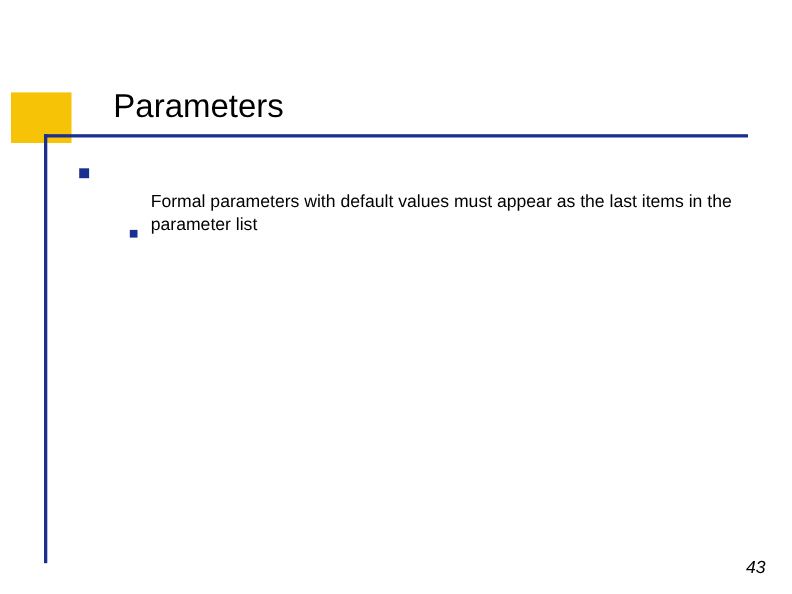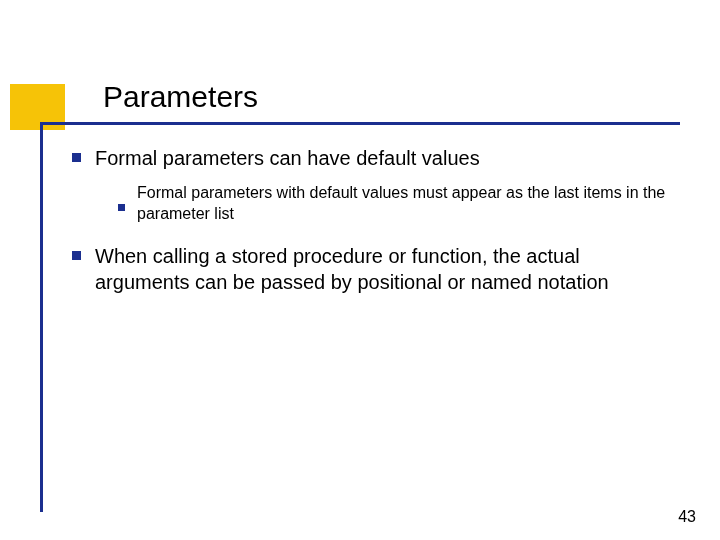--- a/index.html
+++ b/index.html
@@ -69,21 +69,21 @@
     flex: 0 0 auto;
     margin-top: 8px;
     margin-right: 14px;
   }
   .lvl1 .text {
     font-size: 20px;
     line-height: 1.3;
   }
   .lvl2 {
     display: flex;
-    align-items: center;
+    align-items: flex-end;
     margin-left: 46px;
     margin-top: 12px;
     margin-bottom: 18px;
   }
   .lvl2 .bullet {
     width: 7px;
     height: 7px;
     background: #1b2f8f;
     flex: 0 0 auto;
     margin-top: 7px;
@@ -92,43 +92,39 @@
   .lvl2 .text {
     font-size: 16px;
     line-height: 1.3;
   }
   .page-number {
     position: absolute;
     right: 24px;
     bottom: 14px;
     font-size: 16px;
     color: #000;
+    font-style: italic;
   }
 </style>
 </head>
 <body>
 
 <div class="deco-yellow"></div>
 <div class="deco-blue-h"></div>
 <div class="deco-blue-v"></div>
 
 <div class="title">Parameters</div>
 
 <div class="content">
 
   <div class="lvl1">
     <div class="bullet"></div>
-    <div class="text">Formal parameters can have default values</div>
   </div>
 
   <div class="lvl2">
     <div class="bullet"></div>
     <div class="text">Formal parameters with default values must appear as the last items in the parameter list</div>
   </div>
 
-  <div class="lvl1" style="margin-top:14px;">
-    <div class="bullet"></div>
-    <div class="text">When calling a stored procedure or function, the actual arguments can be passed by positional or named notation</div>
-  </div>
 
 </div>
 
 <div class="page-number">43</div>
 
 </body></html>

